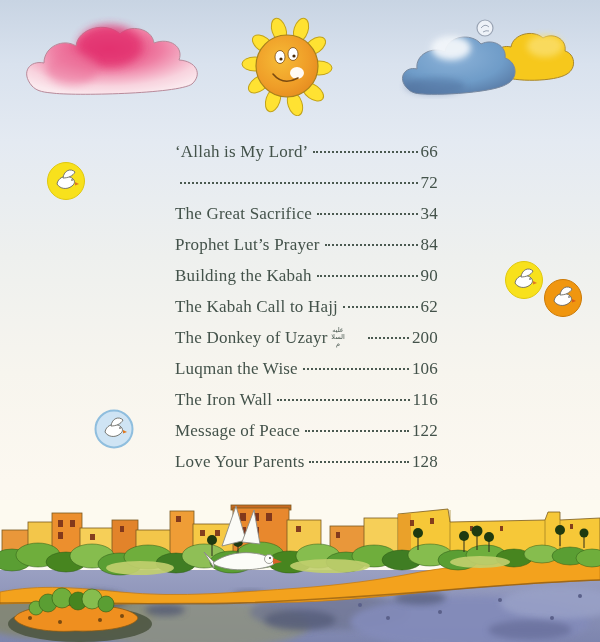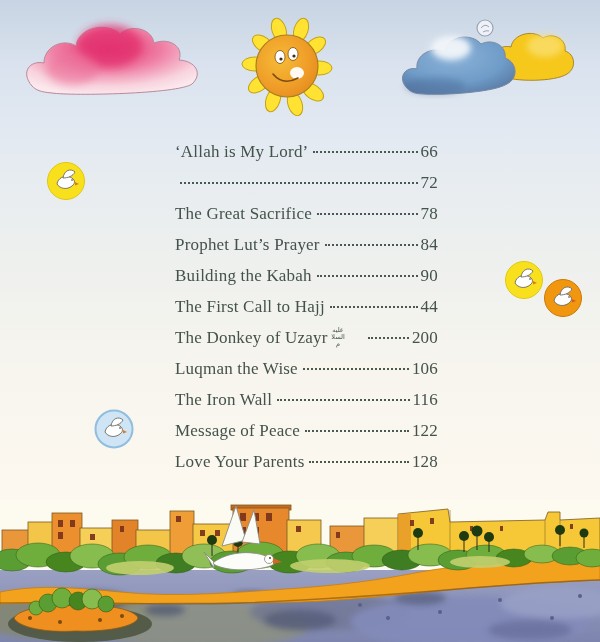--- a/index.html
+++ b/index.html
@@ -167,36 +167,36 @@
       <span class="leader"></span>
       <span class="toc-page">66</span>
     </div>
     <div class="toc-row">
       <span class="leader"></span>
       <span class="toc-page">72</span>
     </div>
     <div class="toc-row">
       <span class="toc-title">The Great Sacrifice</span>
       <span class="leader"></span>
-      <span class="toc-page">78</span>
+      <span class="toc-page">34</span>
     </div>
     <div class="toc-row">
       <span class="toc-title">Prophet Lut’s Prayer</span>
       <span class="leader"></span>
       <span class="toc-page">84</span>
     </div>
     <div class="toc-row">
       <span class="toc-title">Building the Kabah</span>
       <span class="leader"></span>
       <span class="toc-page">90</span>
     </div>
     <div class="toc-row">
-      <span class="toc-title">The First Call to Hajj</span>
-      <span class="leader"></span>
-      <span class="toc-page">44</span>
+      <span class="toc-title">The Kabah Call to Hajj</span>
+      <span class="leader"></span>
+      <span class="toc-page">62</span>
     </div>
     <div class="toc-row">
       <span class="toc-title">The Donkey of Uzayr</span>
       <span class="honorific">عليه السلام</span>
       <span class="leader"></span>
       <span class="toc-page">200</span>
     </div>
     <div class="toc-row">
       <span class="toc-title">Luqman the Wise</span>
       <span class="leader"></span>

